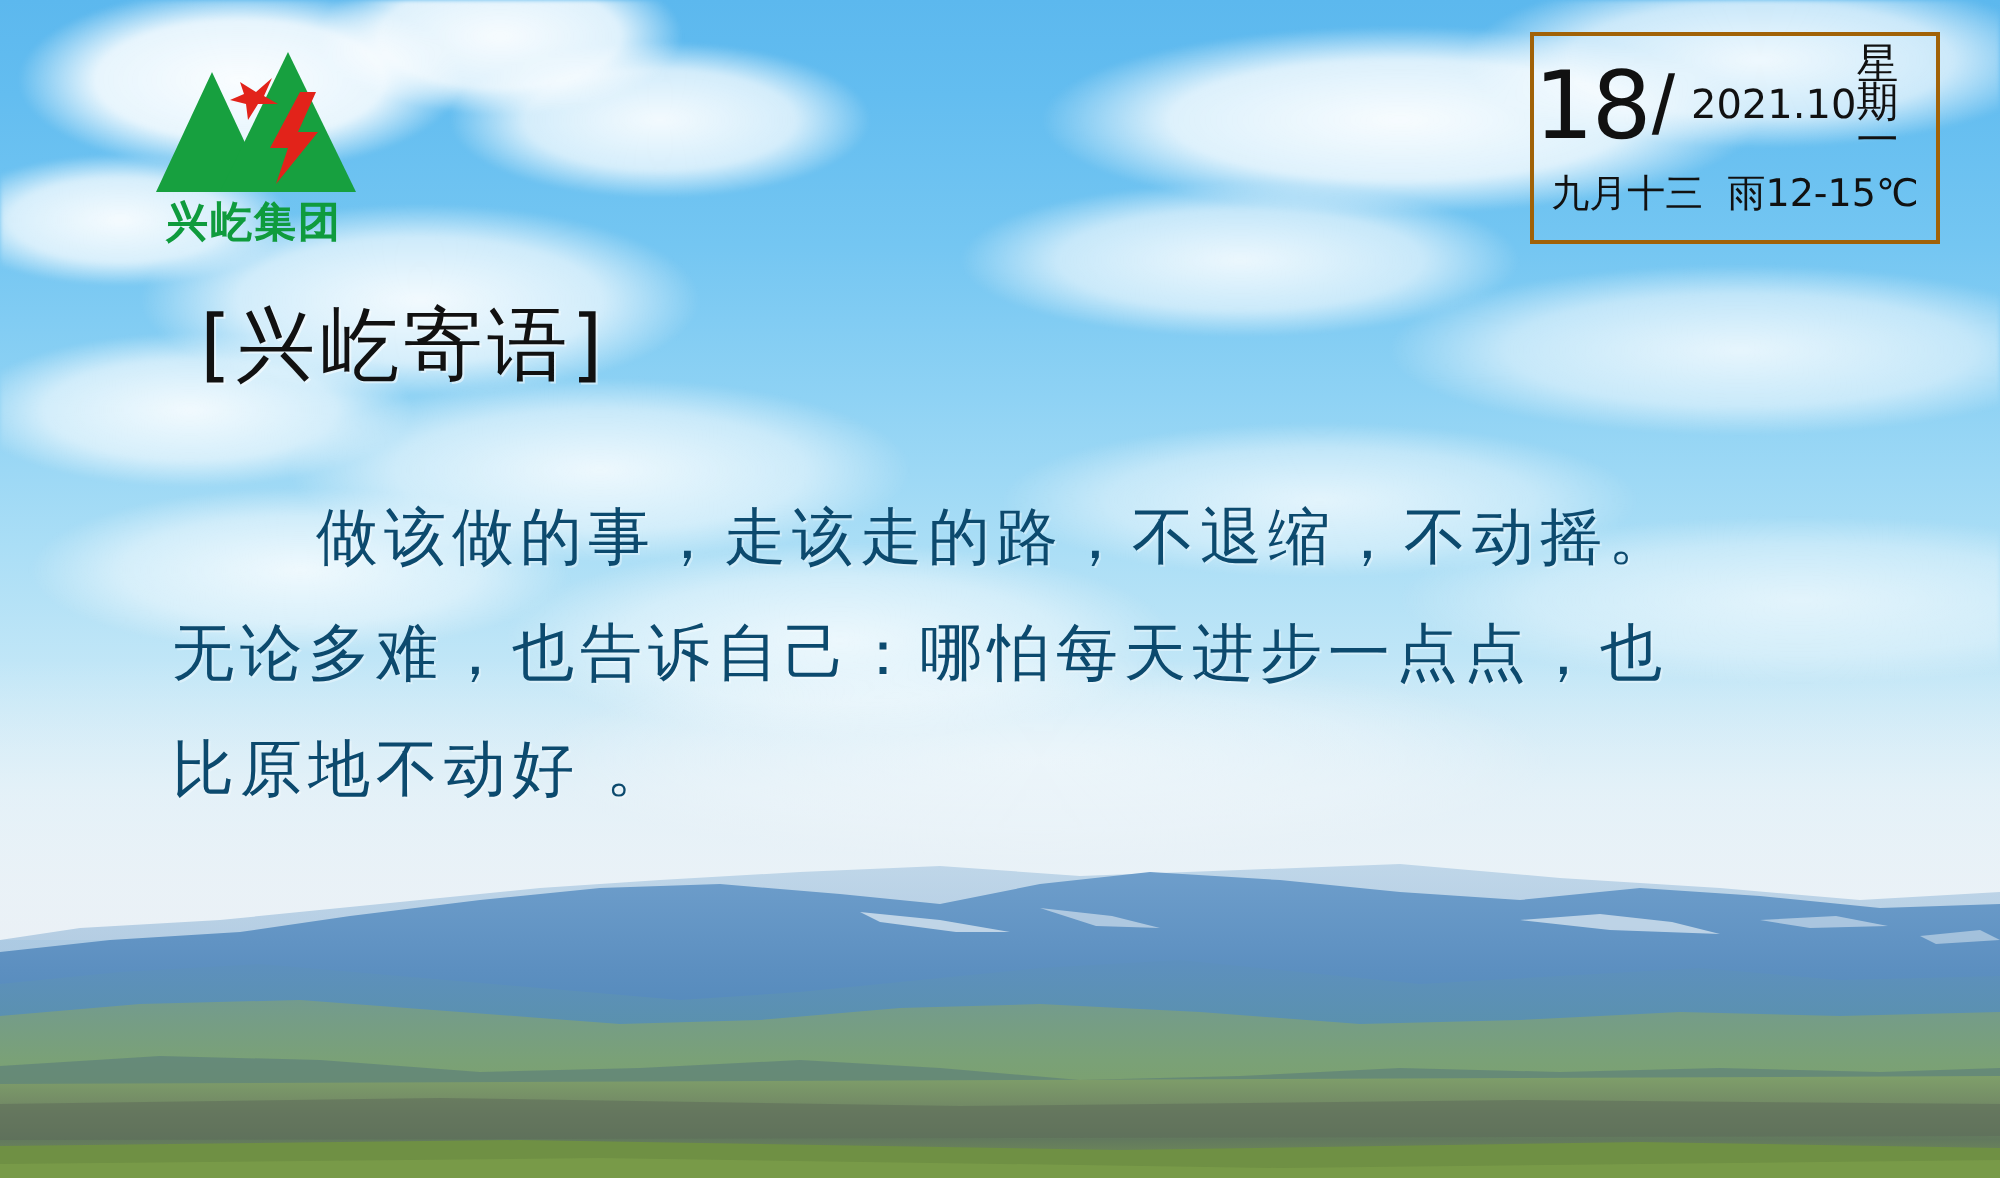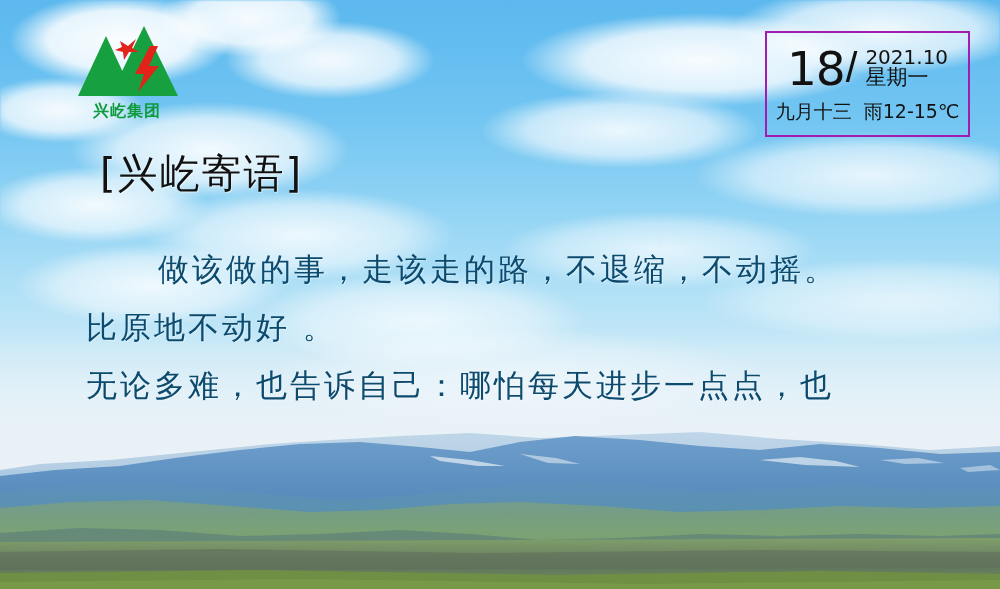--- a/index.html
+++ b/index.html
@@ -79,33 +79,33 @@
     left: 66px; top: 22px;
     width: 122px; height: 100px;
   }
   .logo-mark { display: block; }
   .logo-text {
     position: absolute;
     left: 0; top: 78px;
     width: 122px;
     text-align: center;
     color: #0f9b3d;
-    font-size: 16px;
+    font-size: 21px;
     font-weight: bold;
     letter-spacing: 1px;
     line-height: 22px;
     font-family: "DejaVu Sans", "Liberation Sans", sans-serif;
   }
 
   
   .date-box {
     position: absolute;
-    left: 765px; top: 31px;
+    left: 765px; top: 16px;
     width: 205px; height: 106px;
-    border: 2px solid #a21caf;
+    border: 2px solid #a16207;
     box-sizing: border-box;
   }
   .date-top {
     position: absolute;
     left: 0; top: 4px;
     width: 100%;
     height: 62px;
     display: flex;
     align-items: center;
     justify-content: center;
@@ -119,22 +119,22 @@
   }
   .date-slash {
     font-size: 42px;
     color: #111;
     line-height: 1;
     margin: 0 2px 0 1px;
     font-family: "Liberation Sans", sans-serif;
   }
   .date-right {
     display: flex;
-    flex-direction: column;
-    align-items: flex-start;
+    flex-direction: row;
+    align-items: center;
     margin-left: 6px;
     margin-top: -3px;
   }
   .date-ym {
     font-size: 20px;
     color: #111;
     line-height: 22px;
     font-family: "DejaVu Sans", "Liberation Sans", sans-serif;
   }
   .date-weekday {
@@ -274,17 +274,17 @@
         <span class="date-weekday">星期一</span>
       </span>
     </div>
     <div class="date-bottom">九月十三  雨12-15℃</div>
   </div>
 
   <div class="headline">[兴屹寄语]</div>
 
   <div class="quote">
     <div class="quote-line indent">做该做的事，走该走的路，不退缩，不动摇。</div>
+    <div class="quote-line">无论多难，也告诉自己：哪怕每天进步一点点，也</div>
     <div class="quote-line">比原地不动好 。</div>
-    <div class="quote-line">无论多难，也告诉自己：哪怕每天进步一点点，也</div>
   </div>
 
 </div>
 
 </body></html>

